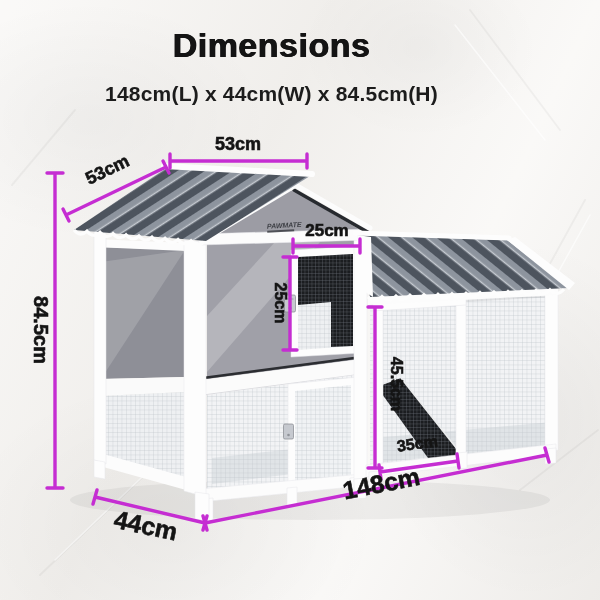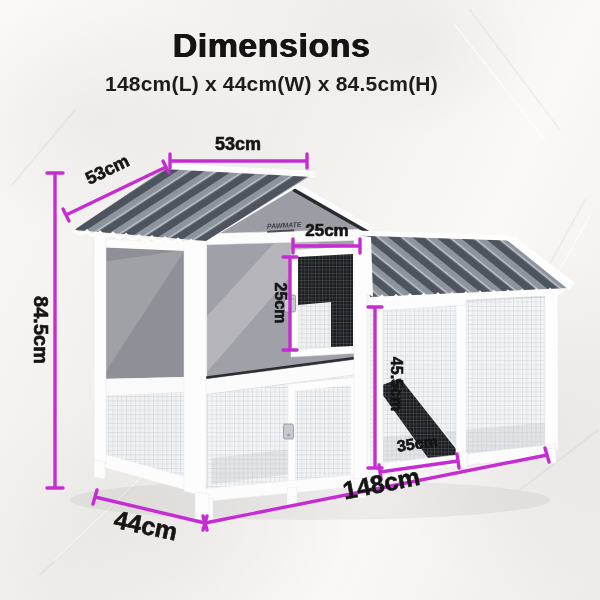--- a/index.html
+++ b/index.html
@@ -13,21 +13,21 @@
       radial-gradient(ellipse 200px 150px at 70% 8%, rgba(0,0,0,0.03), transparent 60%),
       radial-gradient(ellipse 350px 250px at 28% 88%, rgba(0,0,0,0.035), transparent 60%),
       linear-gradient(115deg, rgba(255,255,255,0.55) 0%, rgba(0,0,0,0.02) 38%, rgba(255,255,255,0.5) 68%, rgba(0,0,0,0.03) 100%);
   }
   .header{position:absolute;top:0;left:0;width:543px;text-align:center;z-index:5;}
   .title{
     margin-top:28px;font-size:34px;line-height:1;font-weight:bold;color:#141414;
     letter-spacing:0.5px;
     text-shadow:0.5px 0 0 #141414, -0.5px 0 0 #141414;
   }
-  .subtitle{margin-top:10px;font-size:21px;font-weight:bold;color:#1c1c1c;letter-spacing:0.2px;}
+  .subtitle{margin-top:20px;font-size:21px;font-weight:bold;color:#1c1c1c;letter-spacing:0.2px;}
   svg{position:absolute;top:0;left:0;}
   text.dim{
     fill:#141414;font-family:"Liberation Sans",sans-serif;font-weight:bold;
     stroke:#141414;stroke-width:0.6;paint-order:stroke;
   }
   .logo-text{fill:#3c3e44;font-style:italic;font-weight:bold;font-family:"Liberation Sans",sans-serif;}
 </style>
 </head>
 <body>
 

